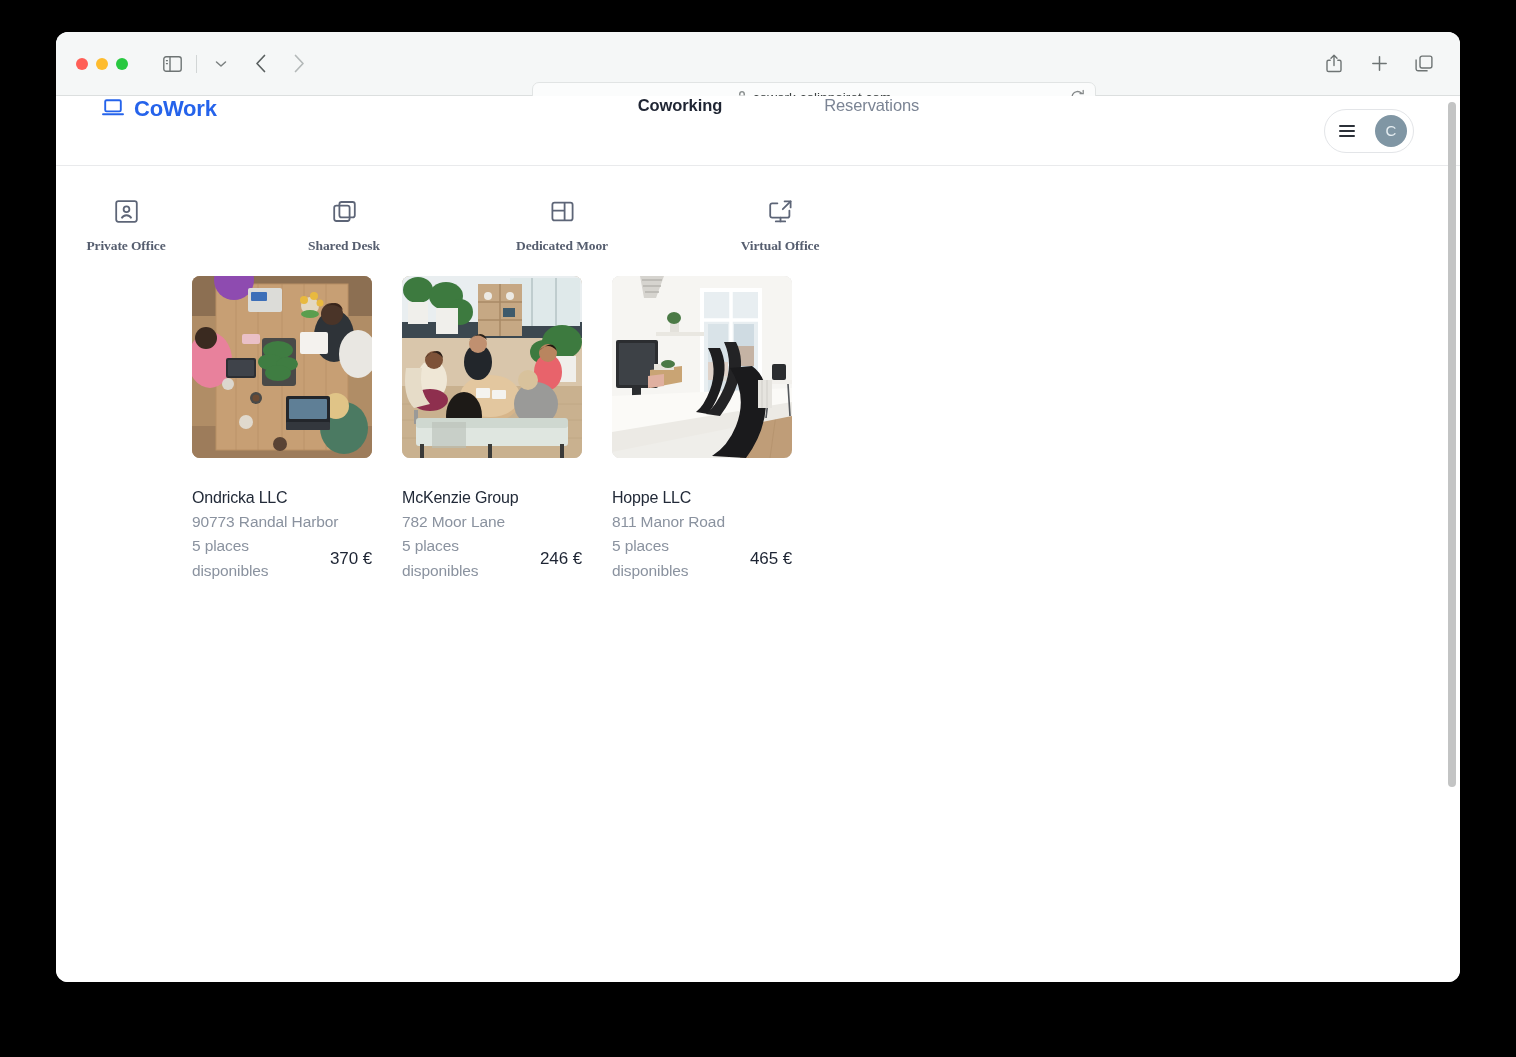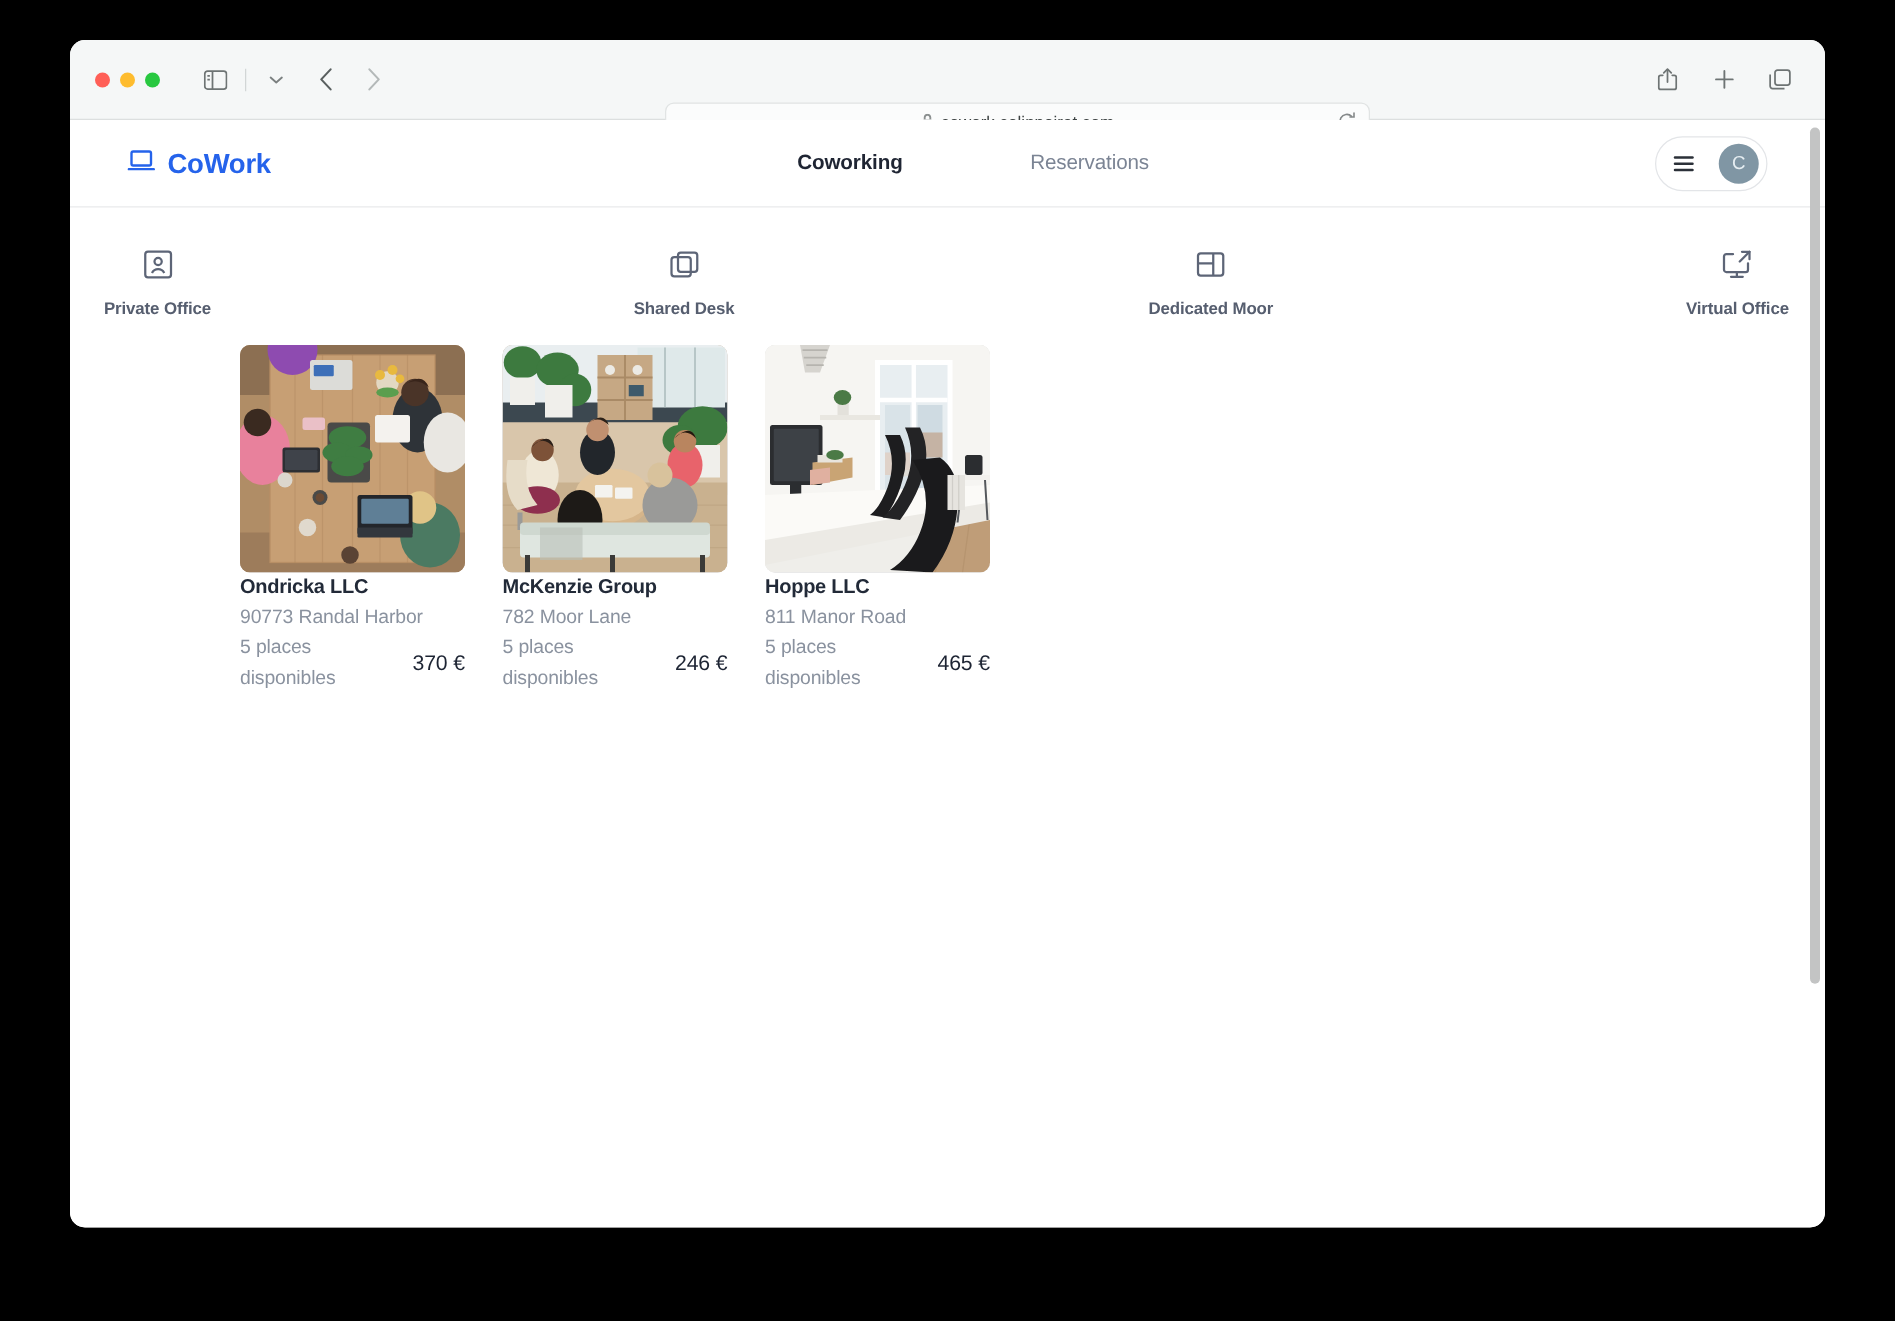--- a/index.html
+++ b/index.html
@@ -108,21 +108,21 @@
     position: relative;
     height: 886px;
     background: #ffffff;
     overflow: hidden;
   }
 
   .site-header {
     height: 70px;
     border-bottom: 1px solid #e9eaec;
     display: flex;
-    align-items: center;
+    align-items: flex-start;
     position: relative;
     padding: 0 46px;
   }
 
   .brand {
     display: flex;
     align-items: center;
     gap: 10px;
     color: #2563eb;
   }
@@ -174,23 +174,24 @@
     border-radius: 50%;
     background: #8096a4;
     color: #e6eef2;
     font-size: 15px;
     display: flex; align-items: center; justify-content: center;
   }
 
   
   .cats {
     display: flex;
-    justify-content: space-between;
-    gap: 30px;
+    justify-content: flex-start;
+    gap: 78px;
     padding-top: 32px;
+    font-family: Liberation Serif, serif;
   }
   .cat {
     width: 140px;
     display: flex;
     flex-direction: column;
     align-items: center;
     gap: 9px;
     color: #5d6577;
   }
   .cat-label {
@@ -212,23 +213,23 @@
     width: 180px;
     height: 182px;
     border-radius: 8px;
     overflow: hidden;
     position: relative;
     background: #cfcfcf;
   }
   .card-img svg { display: block; width: 100%; height: 100%; }
 
   .card-title {
-    margin-top: 0;
+    margin-top: 28px;
     font-size: 16px;
-    font-weight: bold;
+    font-weight: normal;
     color: #222a38;
     line-height: 1.5;
     letter-spacing: -0.2px;
   }
   .card-addr {
     font-size: 15.5px;
     color: #8a929f;
     line-height: 1.55;
     letter-spacing: -0.1px;
   }

